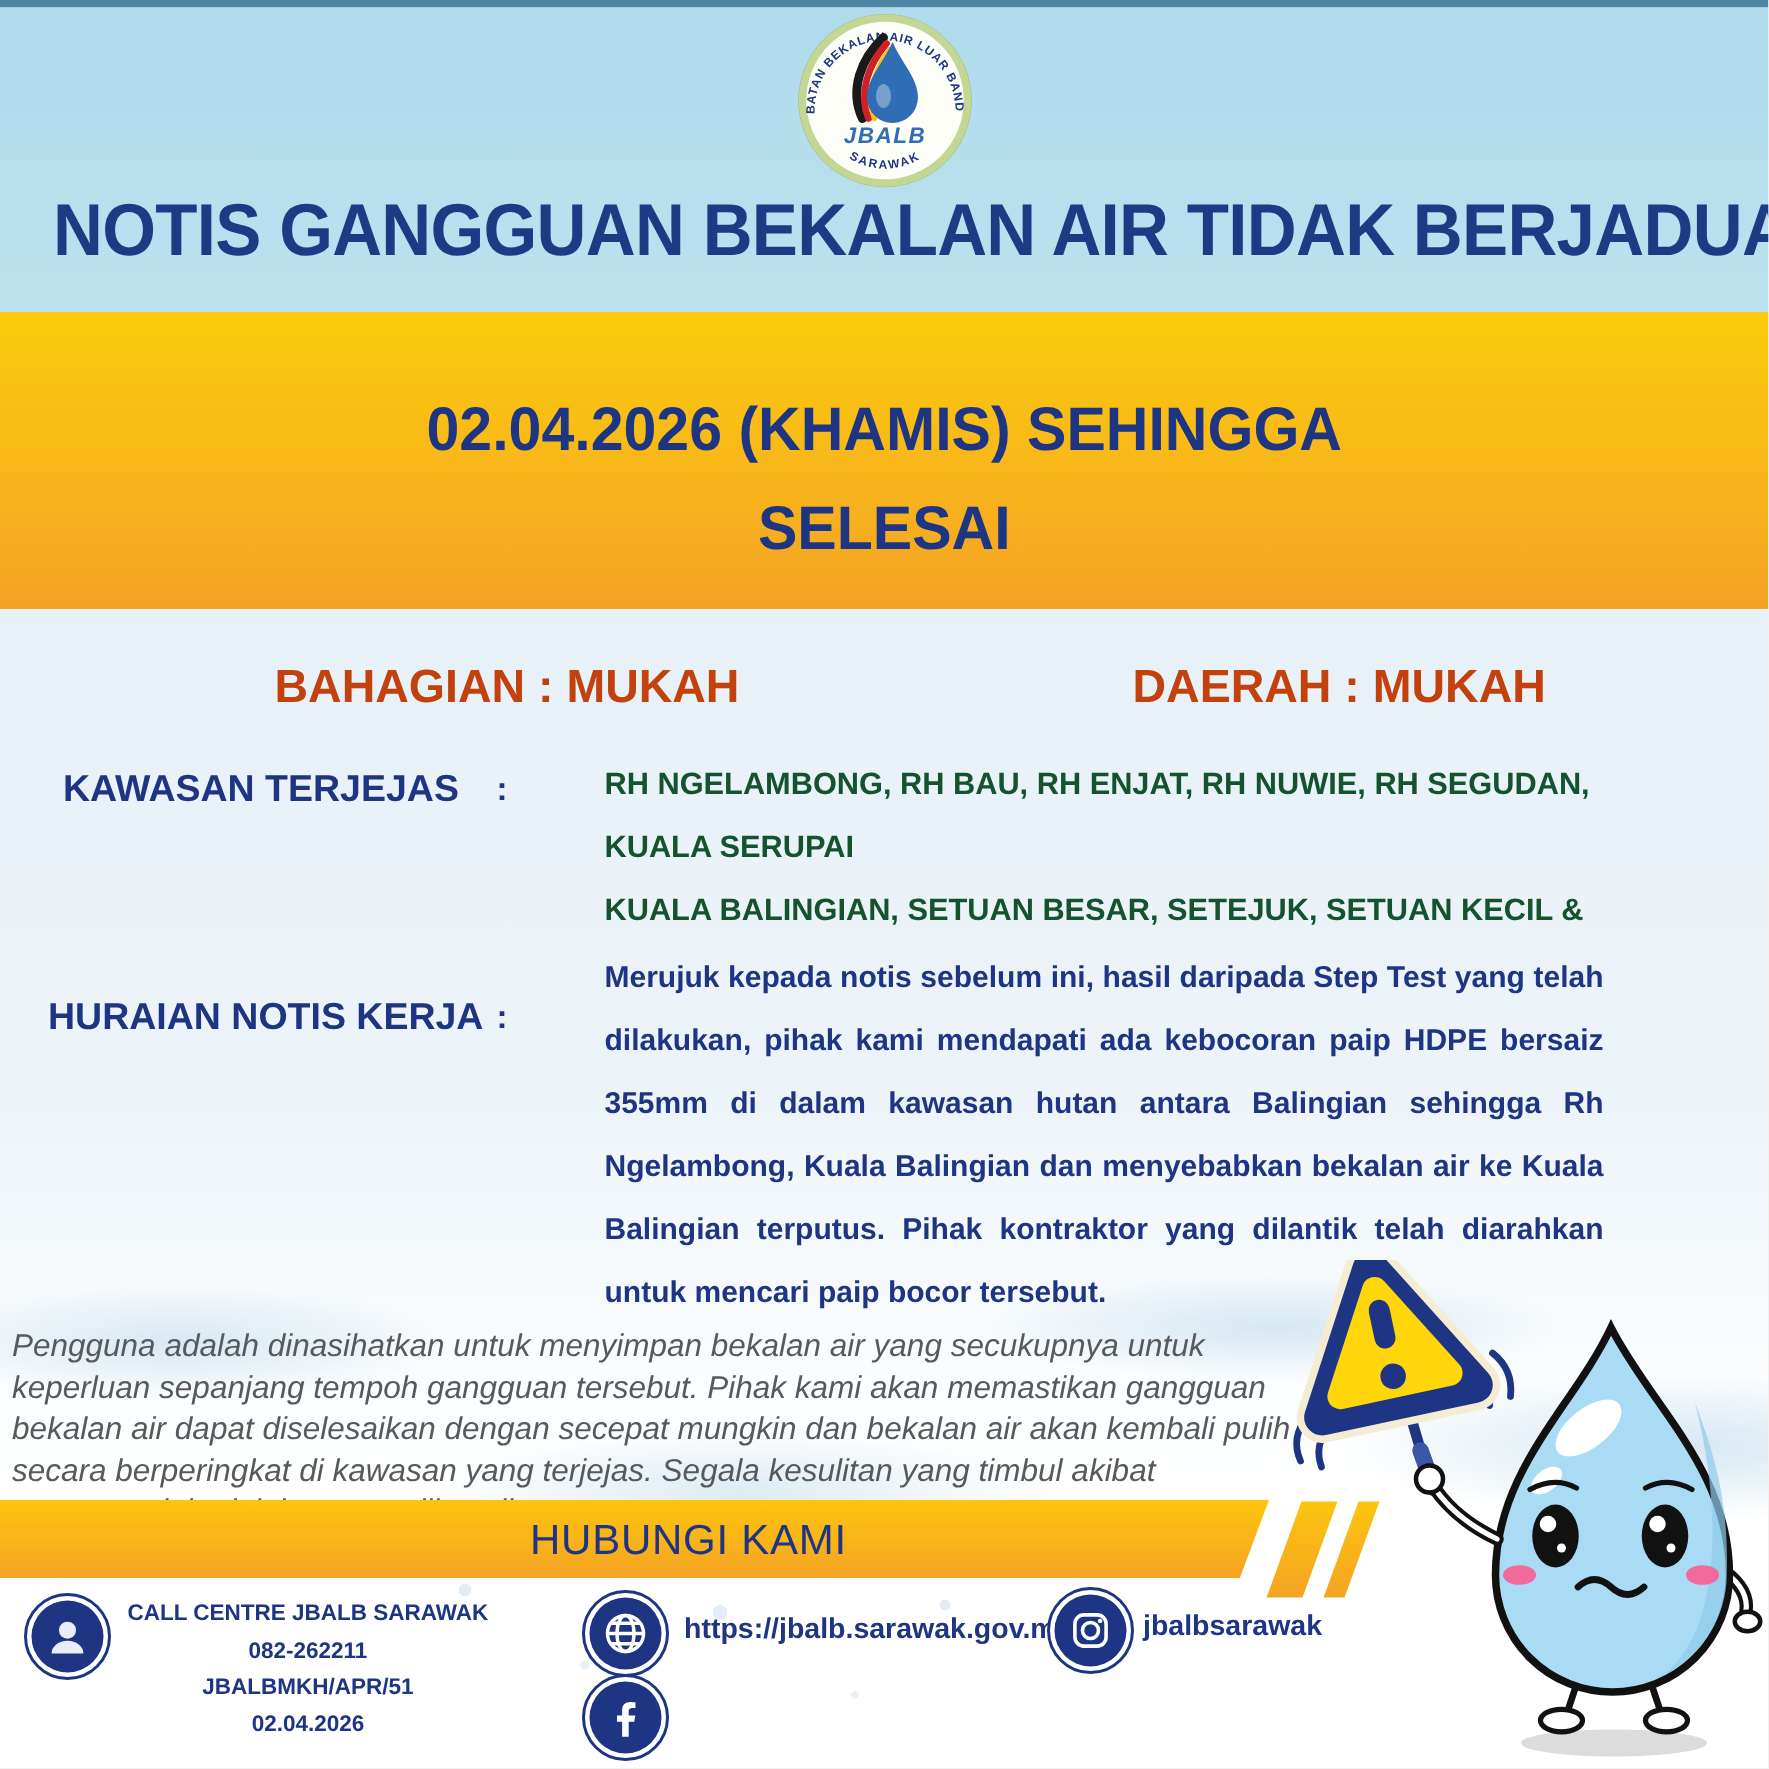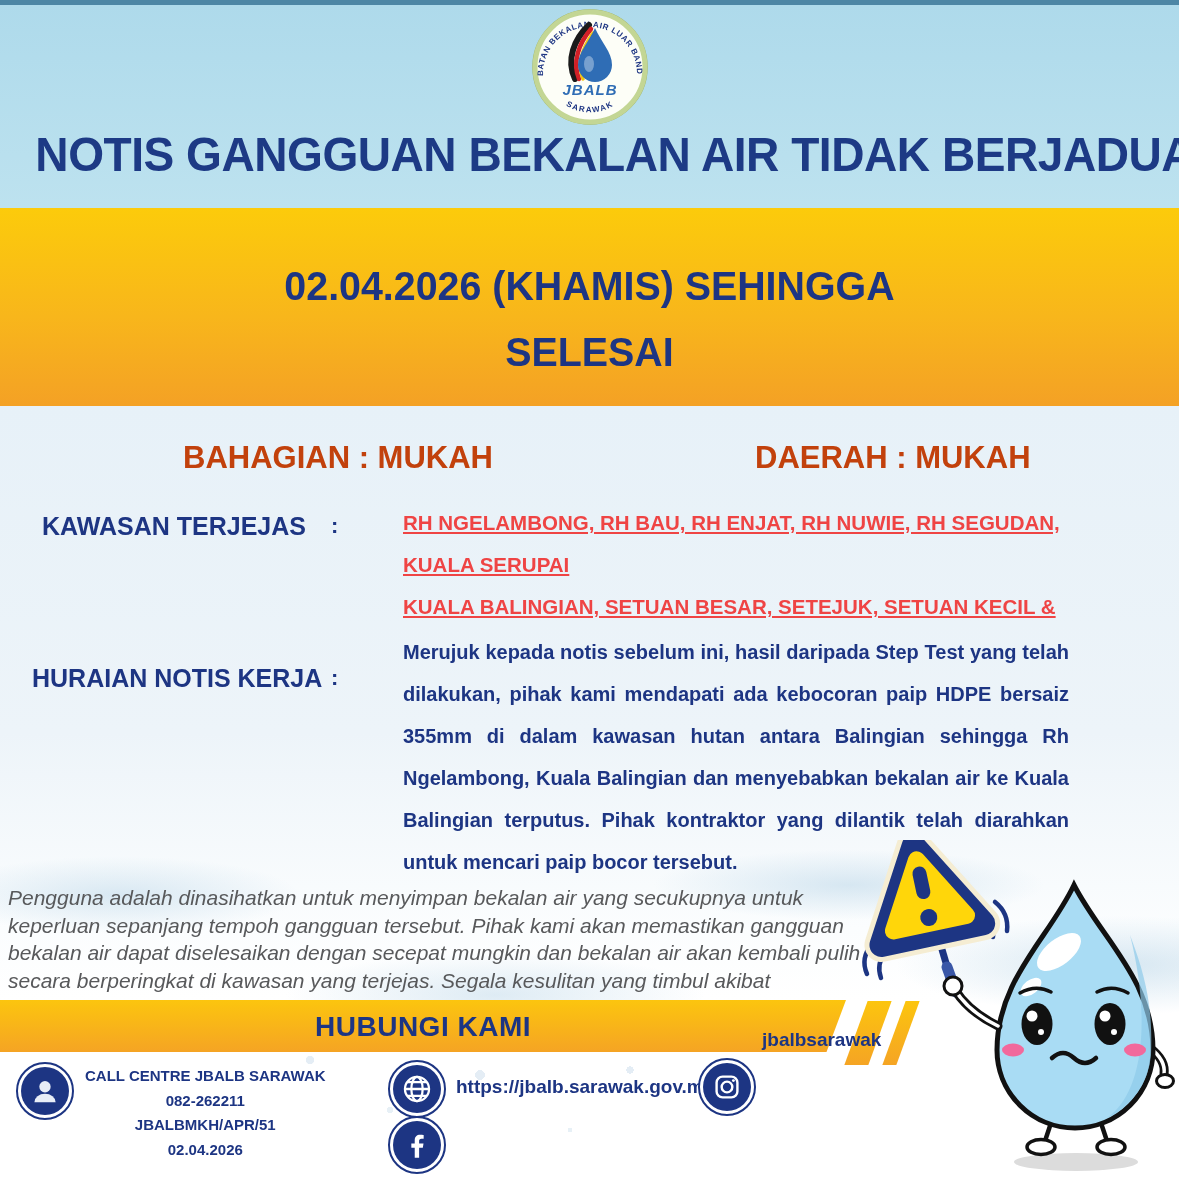--- a/index.html
+++ b/index.html
@@ -34,29 +34,29 @@
     font-size:49px;font-weight:bold;letter-spacing:-.5px;
     transform:scaleX(.94);transform-origin:center;color:#1d3a85;
   }
   .banner-line{left:0;width:100%;text-align:center;white-space:nowrap;
     font-size:41px;font-weight:bold;color:#1d3583;transform:scaleX(.96);transform-origin:center;}
   .banner-l1{top:263px;}
   .banner-l2{top:329px;}
   .region{font-size:31px;font-weight:bold;white-space:nowrap;color:#c2410c;}
   .label{font-size:25px;font-weight:bold;white-space:nowrap;color:#1d3583;}
   .colon{font-size:22px;font-weight:bold;color:#1d3583;}
-  .body-line{font-size:20.5px;font-weight:bold;white-space:nowrap;color:#ef4444;line-height:42px;text-decoration:underline;}
+  .body-line{font-size:20.5px;font-weight:bold;white-space:nowrap;color:#14532d;line-height:42px;}
   .para{font-size:20px;font-weight:bold;color:#1d3583;line-height:42px;text-align:justify;}
   .advisory{font-size:21px;font-style:italic;color:#58595b;line-height:27.5px;}
   
   .contact-band{top:1000px;left:0;width:846px;height:52px;
     background:linear-gradient(180deg,#fcc50e,#f5a424);
     clip-path:polygon(0 0,100% 0,97.7% 100%,0 100%);}
   .contact-title{top:1011px;left:0;width:846px;text-align:center;
-    font-size:28px;font-weight:bold;color:#1d3583;letter-spacing:.5px;}
+    font-size:28px;font-weight:normal;color:#1d3583;letter-spacing:.5px;padding-left:36px;}
   .slash{top:1001px;height:64px;background:linear-gradient(180deg,#fcc50e,#f5a424);
     transform:skewX(-20deg);}
   .slash1{left:856px;width:24px;}
   .slash2{left:894px;width:14px;}
   
   .badge{width:58px;height:58px;border-radius:50%;border:2px solid #1d3583;background:#ffffff;
     display:flex;align-items:center;justify-content:center;box-sizing:border-box;}
   .badge-inner{width:48px;height:48px;border-radius:50%;background:#1d3583;
     display:flex;align-items:center;justify-content:center;}
   .foot-text{font-weight:bold;color:#1d3583;white-space:nowrap;}
@@ -155,21 +155,21 @@
 
   <div class="abs badge" style="top:1058px;left:698px;">
     <div class="badge-inner">
       <svg width="32" height="32" viewBox="0 0 24 24" fill="none" stroke="#ffffff" stroke-width="1.8">
         <rect x="4.2" y="4.2" width="15.6" height="15.6" rx="4.5"></rect>
         <circle cx="12" cy="12" r="4"></circle>
         <circle cx="16.8" cy="7.2" r="1.1" fill="#ffffff" stroke="none"></circle>
       </svg>
     </div>
   </div>
-  <div class="abs foot-text" style="top:1029px;left:762px;font-size:19px;">jbalbsarawak</div>
+  <div class="abs foot-text" style="top:1074px;left:762px;font-size:19px;">jbalbsarawak</div>
 
   <div class="abs badge" style="top:1116px;left:388px;">
     <div class="badge-inner">
       <svg width="34" height="34" viewBox="0 0 24 24">
         <path fill="#ffffff" d="M13.5,21 v-7 h2.6 l0.5,-3 h-3.1 v-1.9 c0,-0.9 0.4,-1.6 1.7,-1.6 h1.5 V4.9 C16.2,4.8 15.2,4.7 14.2,4.7 c-2.3,0 -3.8,1.3 -3.8,3.9 V11 H8 v3 h2.4 v7 Z"></path>
       </svg>
     </div>
   </div>
   <div class="abs foot-text" style="top:1130px;left:456px;font-size:14px;margin-top:48px;">JBALB Sarawak</div>
 

